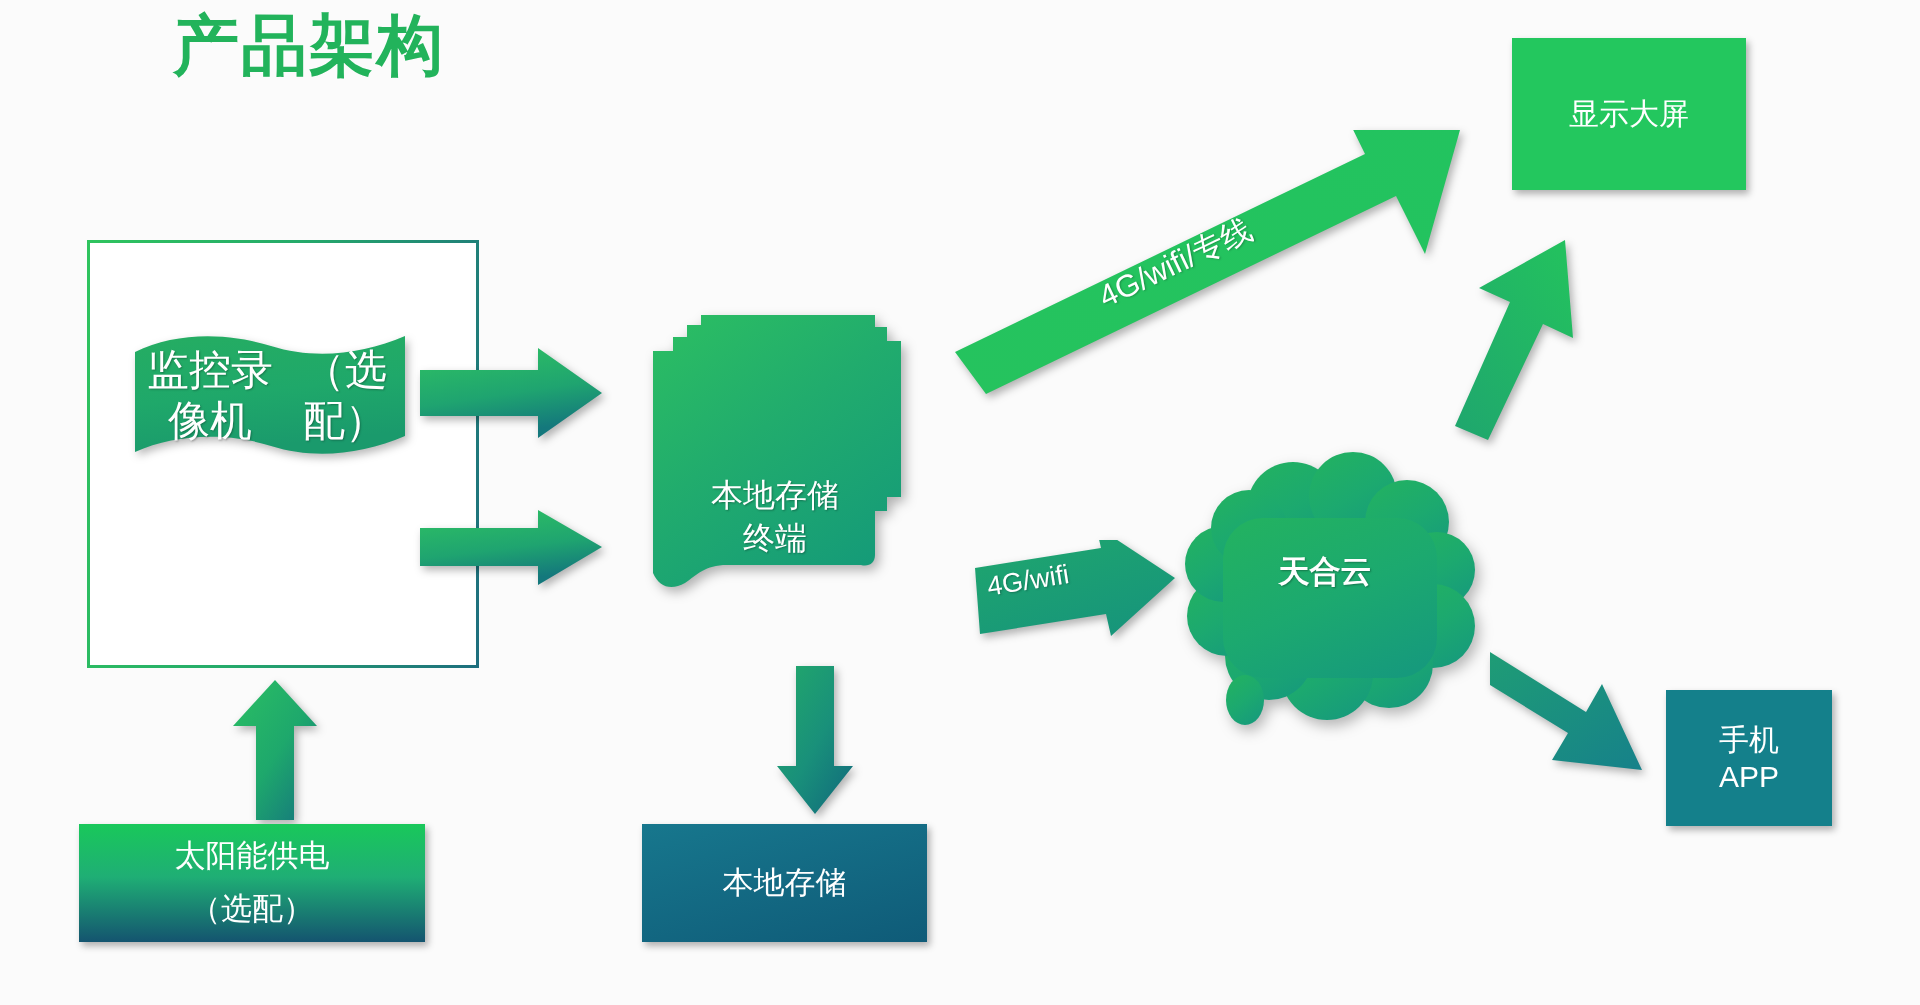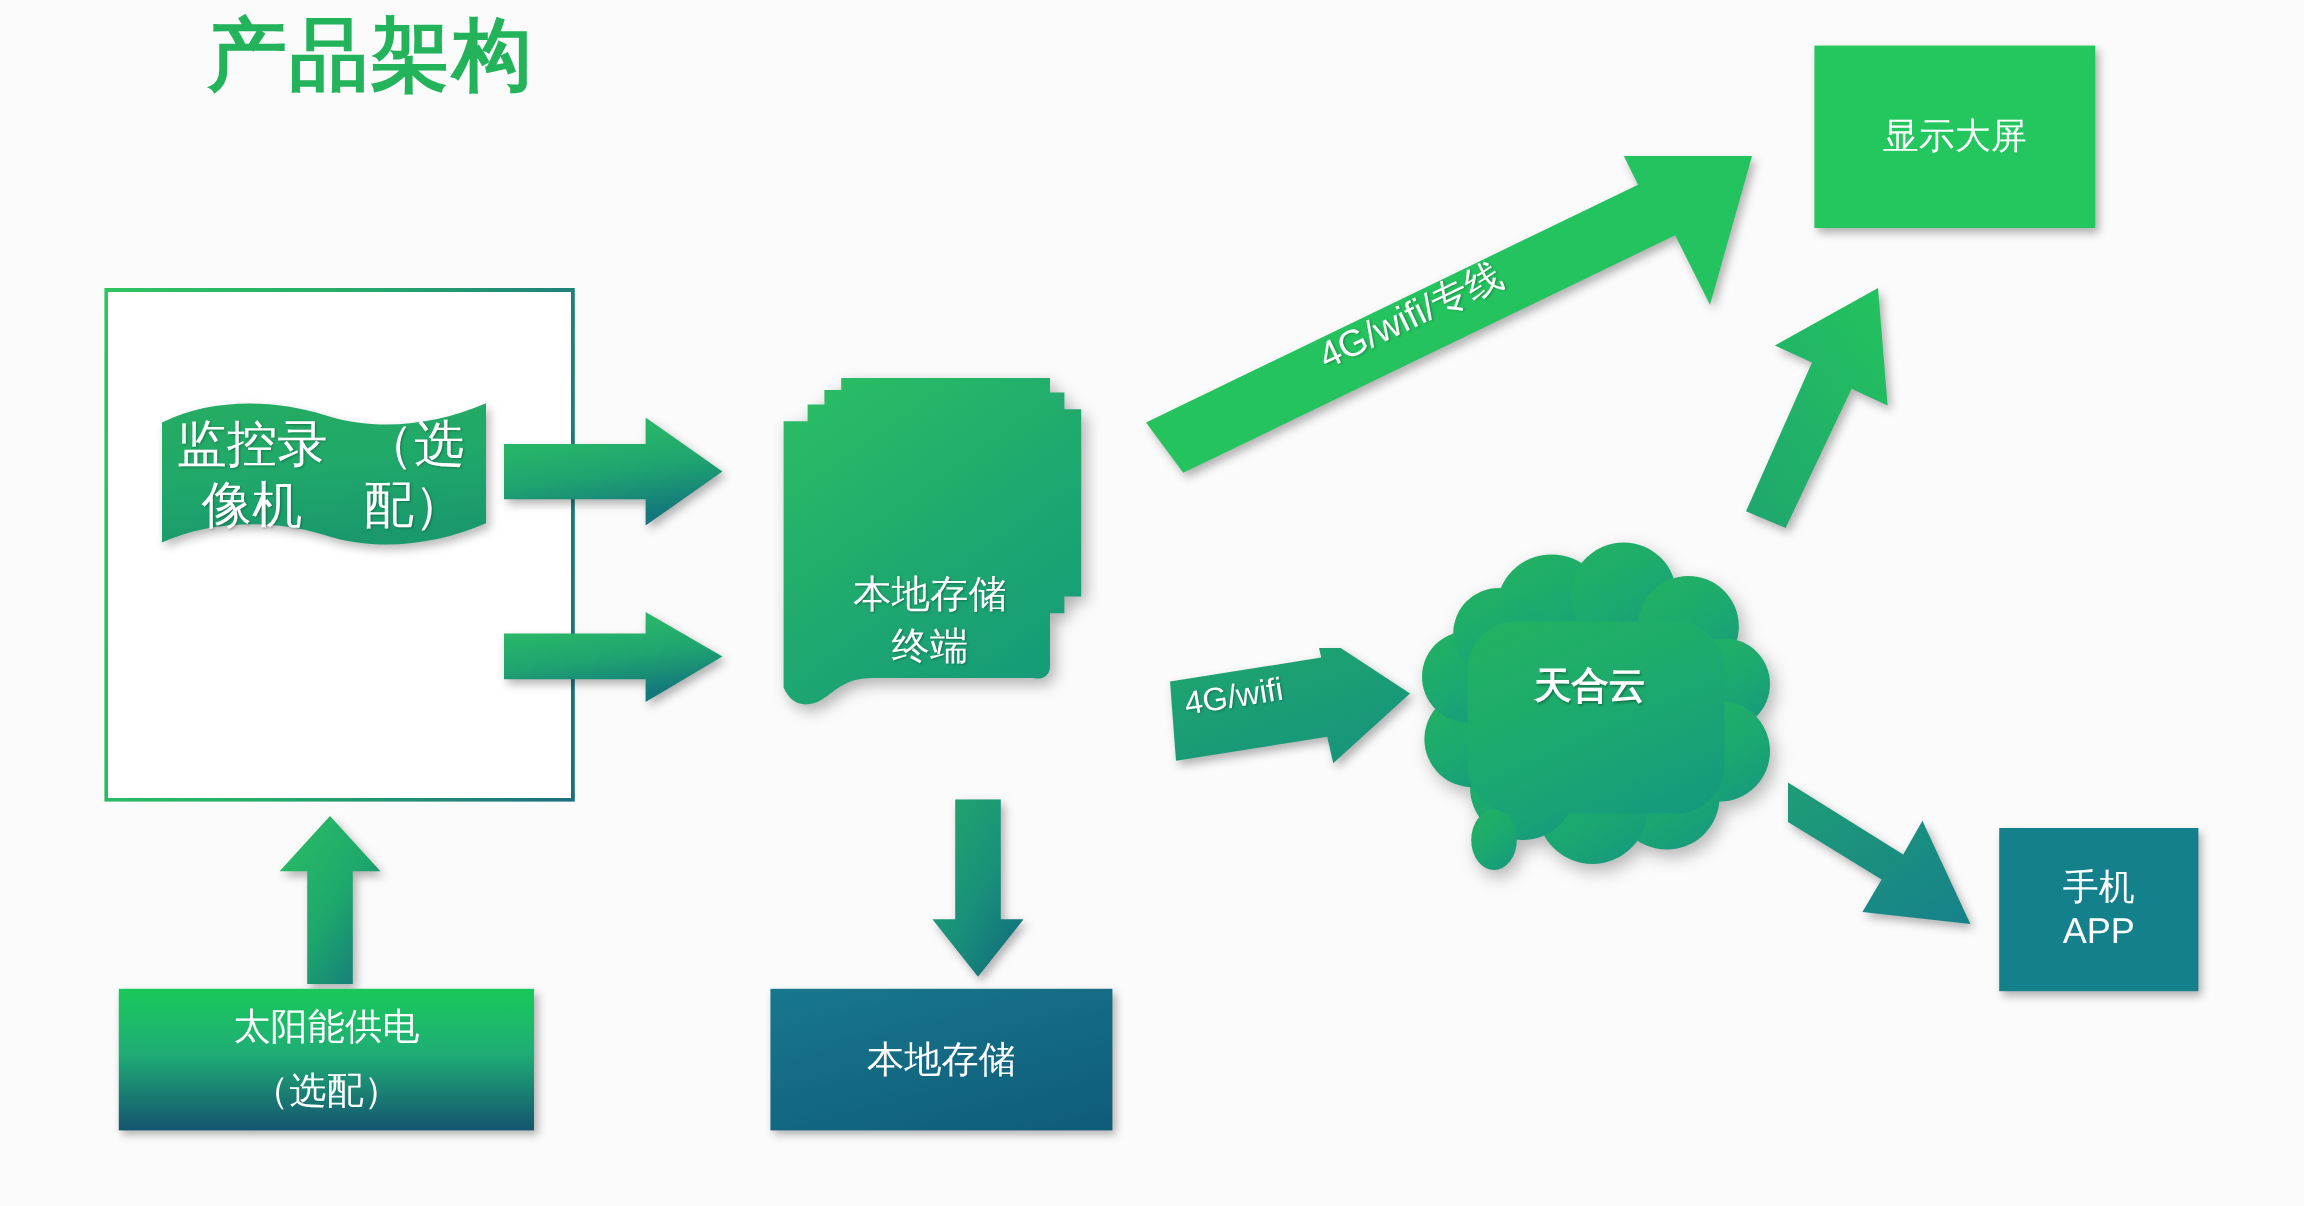--- a/index.html
+++ b/index.html
@@ -47,21 +47,21 @@
 
   
   .box{
     display:flex;flex-direction:column;align-items:center;justify-content:center;
     color:#ffffff;text-align:center;line-height:1.25;
     box-shadow:3px 4px 7px rgba(0,0,0,.3);
   }
 
   #box-display{left:1487px;top:38px;width:234px;height:152px;background:#23c75e;font-size:30px;}
   #box-phone{left:1641px;top:690px;width:166px;height:136px;background:#14808b;font-size:30px;}
-  #box-solar{left:74px;top:824px;width:346px;height:118px;
+  #box-solar{left:54px;top:824px;width:346px;height:118px;
              background:linear-gradient(180deg,#19c85a 0%,#1fae75 45%,#14546f 100%);font-size:31px;gap:14px;}
   #box-storage{left:617px;top:824px;width:285px;height:118px;
              background:linear-gradient(165deg,#17778d 0%,#0f5b78 100%);font-size:31px;}
 
   
   #terminal-wrap{left:610px;top:315px;width:280px;height:350px;
                  filter:drop-shadow(4px 5px 6px rgba(0,0,0,.3));}
   #terminal-label{
     position:absolute;left:0;top:0;width:100%;height:100%;
     display:flex;flex-direction:column;align-items:center;justify-content:center;

